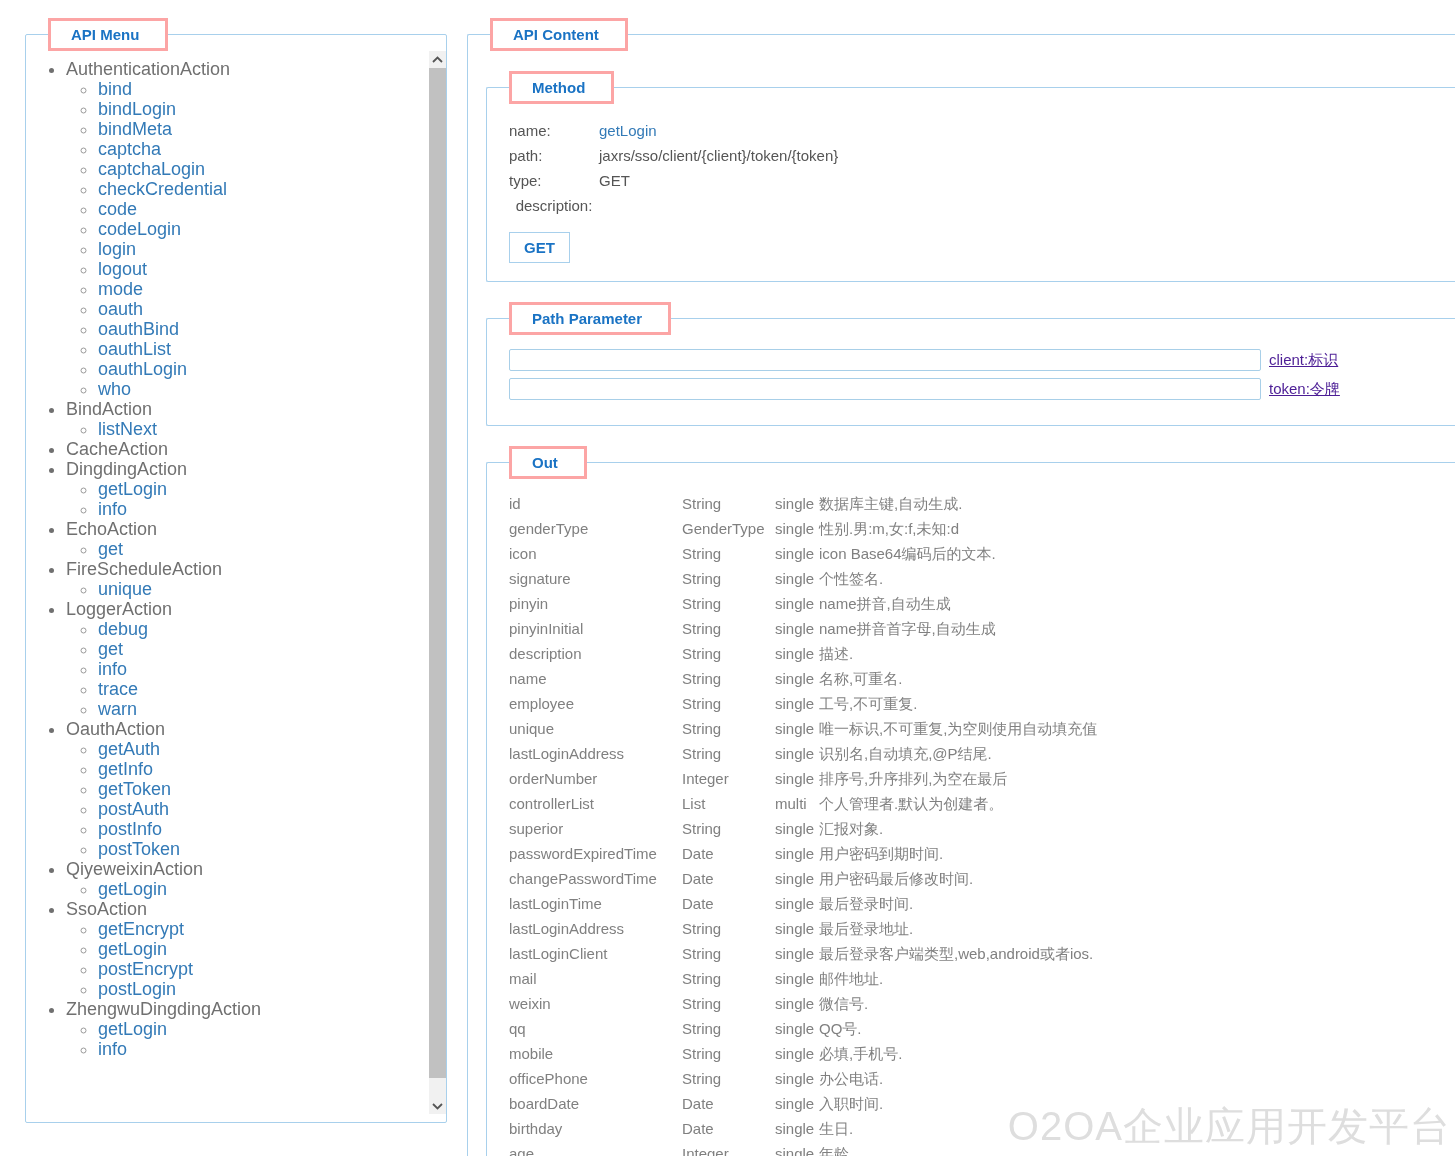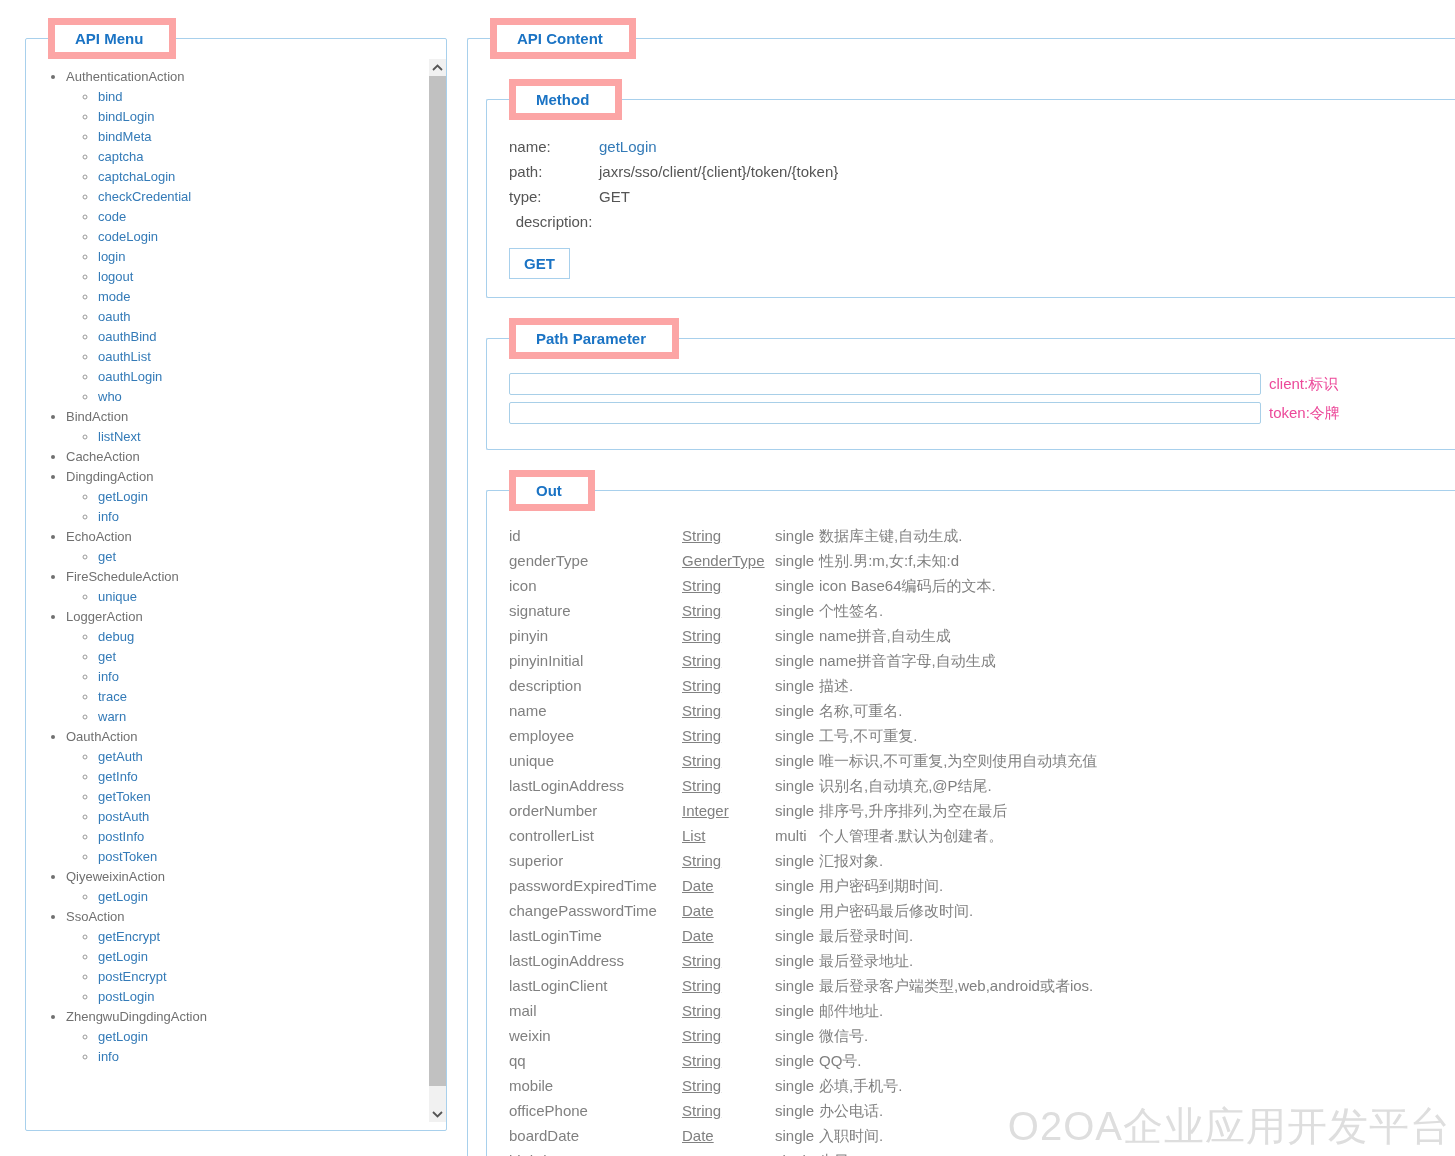--- a/index.html
+++ b/index.html
@@ -18,21 +18,21 @@
   }
 
   
   .fs {
     border: 1px solid #a8d0ec;
     border-radius: 2px;
     margin: 0;
     padding: 0;
   }
   .fs > legend {
-    border: 7px solid #fca5a5;
+    border: 3px solid #fca5a5;
     color: #1a73c4;
     font-weight: bold;
     font-size: 15px;
     padding: 6px 26px 6px 20px;
     margin-left: 22px;
     background: #ffffff;
     line-height: 1;
   }
 
   
@@ -59,21 +59,21 @@
     padding-top: 8px;
   }
   ul.tree {
     list-style: none;
     margin: 0;
     padding: 0 0 0 40px;
   }
   ul.tree > li {
     list-style: disc;
     color: #707070;
-    font-size: 13px;
+    font-size: 18px;
     margin: 0;
     line-height: 20px;
   }
   ul.tree > li > .grp {
     color: #707070;
   }
   ul.tree ul {
     list-style: none;
     margin: 0;
     padding: 0 4px 0 32px;
@@ -179,33 +179,33 @@
     height: 22px;
     border: 1px solid #a8cfe8;
     border-radius: 2px;
     box-sizing: border-box;
     outline: none;
     font-family: "Liberation Sans", sans-serif;
     font-size: 14px;
     padding: 0 4px;
     color: #555;
   }
-  .pp-label { margin-left: 8px; color: #ec4899; font-size: 15px; white-space: nowrap; }
+  .pp-label { margin-left: 8px; color: #4c1d95; font-size: 15px; white-space: nowrap; text-decoration: underline; }
 
   
   .out-body { padding: 12px 0 0 22px; }
   .orow {
     display: flex;
     line-height: 25px;
     font-size: 15px;
     color: #808080;
     white-space: nowrap;
   }
   .oname  { width: 173px; flex: none; }
-  .otype  { width: 93px;  flex: none; text-decoration: underline; }
+  .otype  { width: 93px;  flex: none; }
   .omulti { width: 44px;  flex: none; }
   .odesc  { flex: 1 1 auto; }
 
   
   .watermark {
     position: absolute;
     right: 4px;
     bottom: 2px;
     font-size: 40px;
     color: #dedede;

